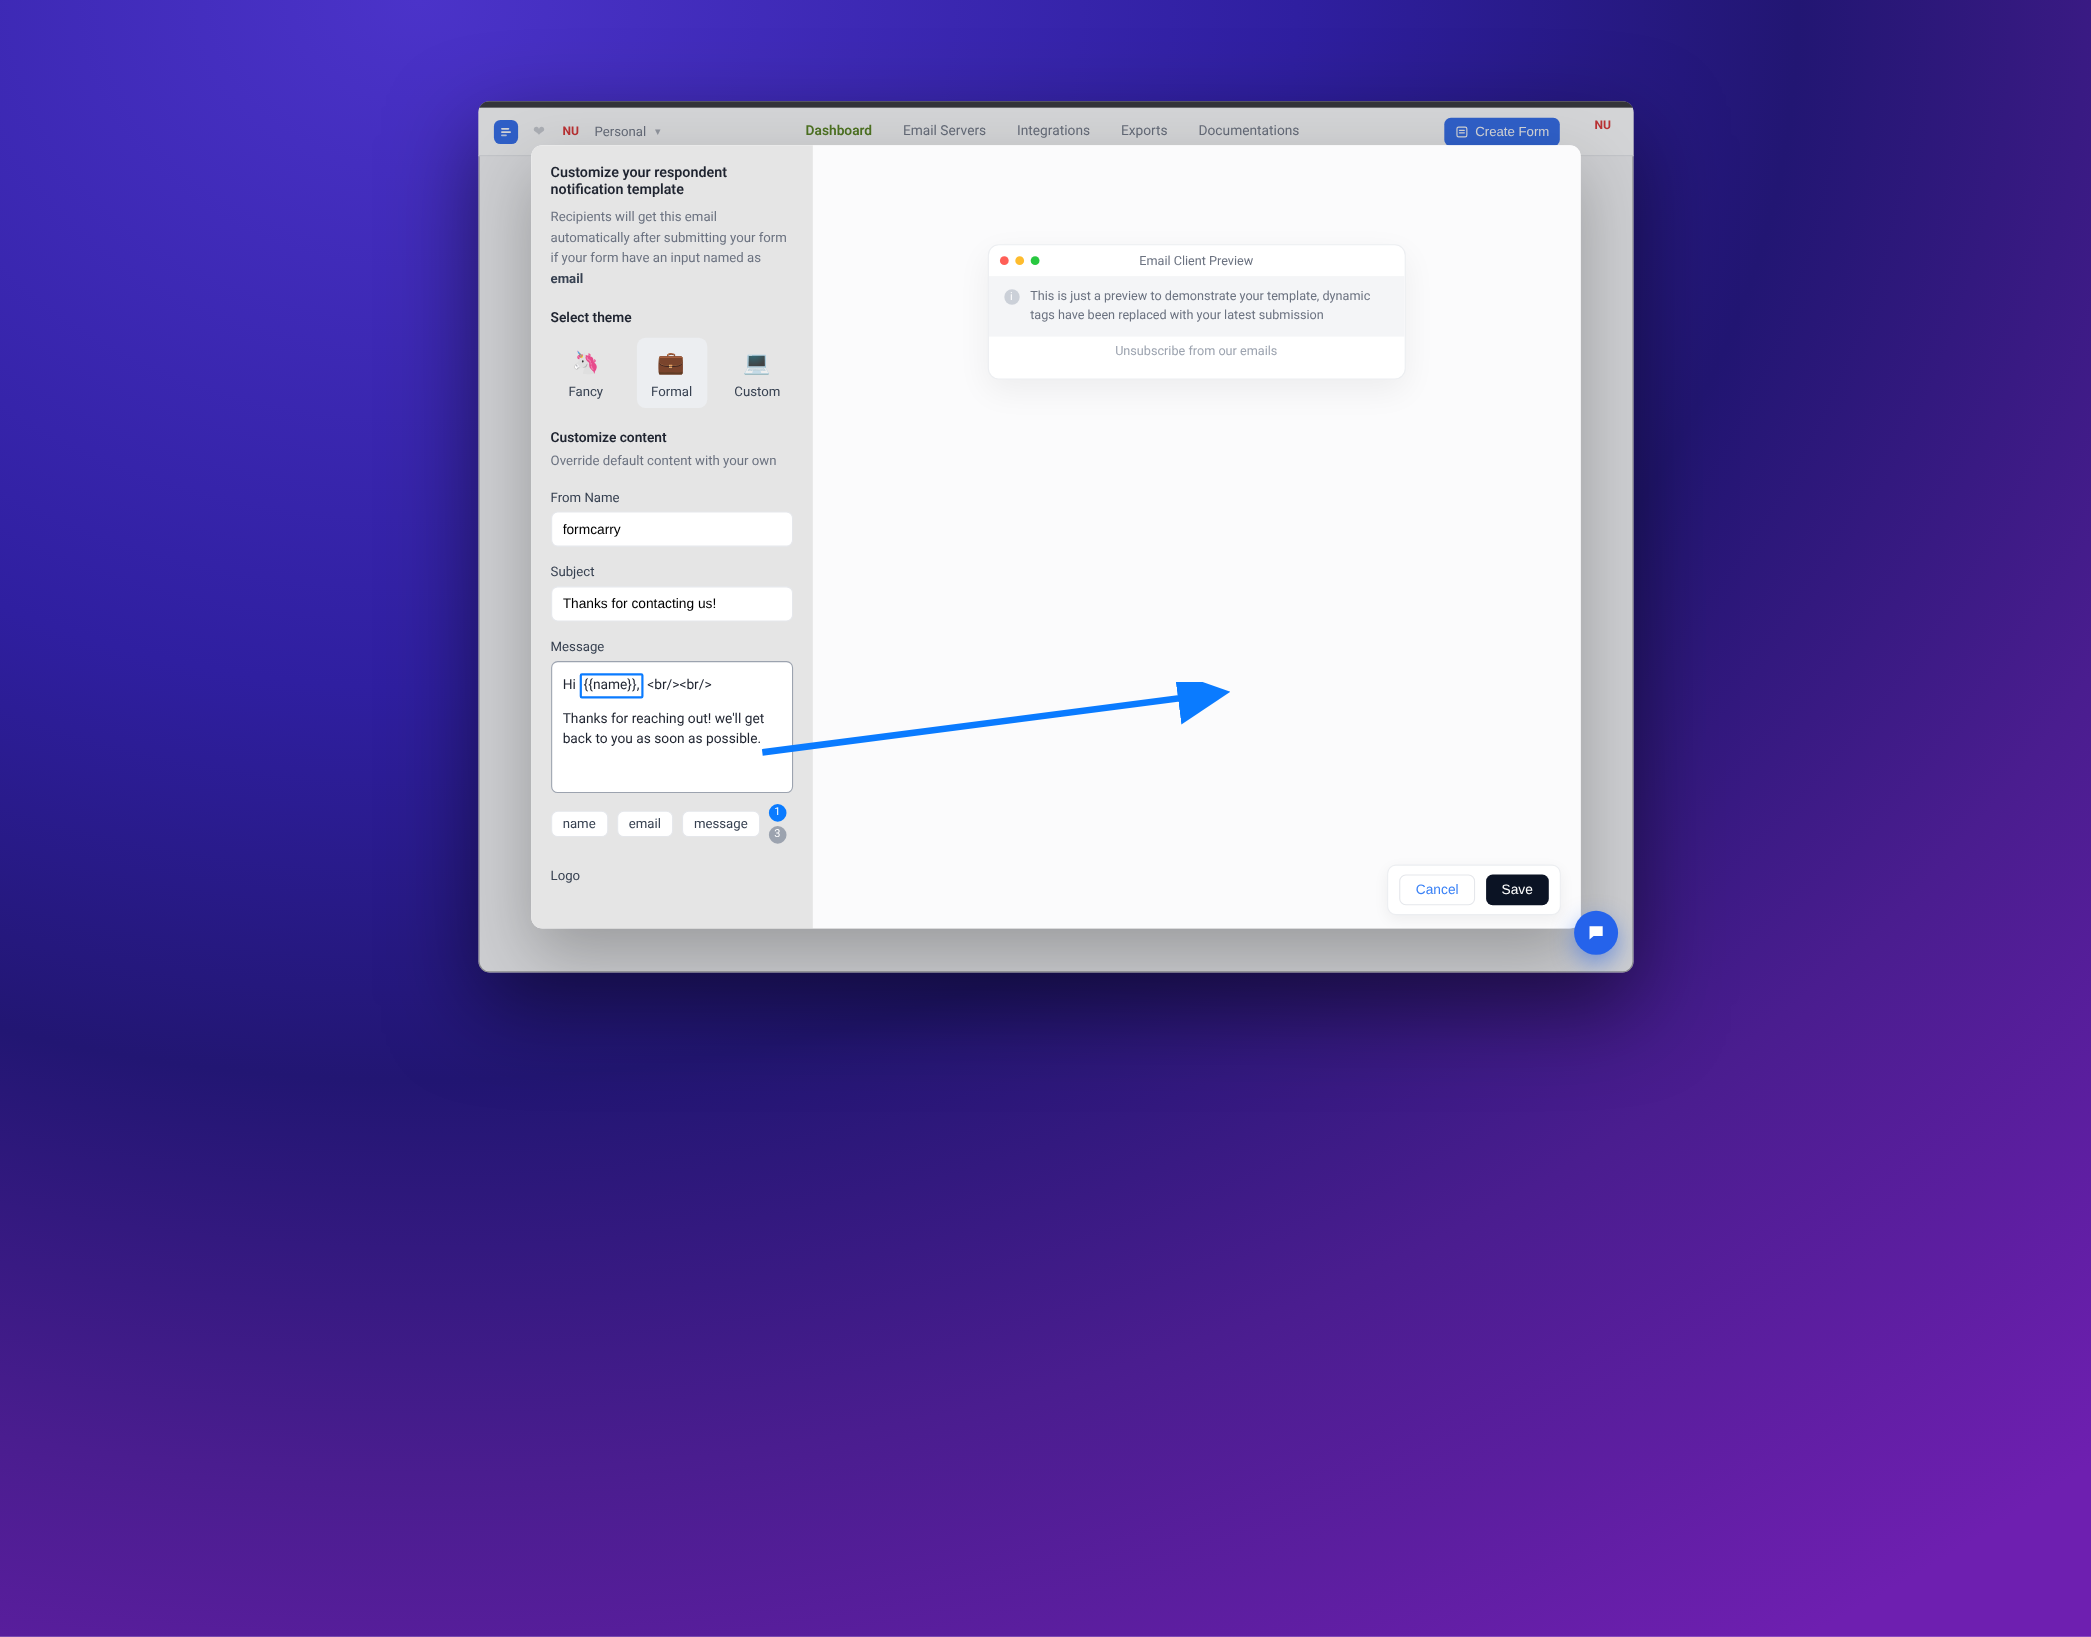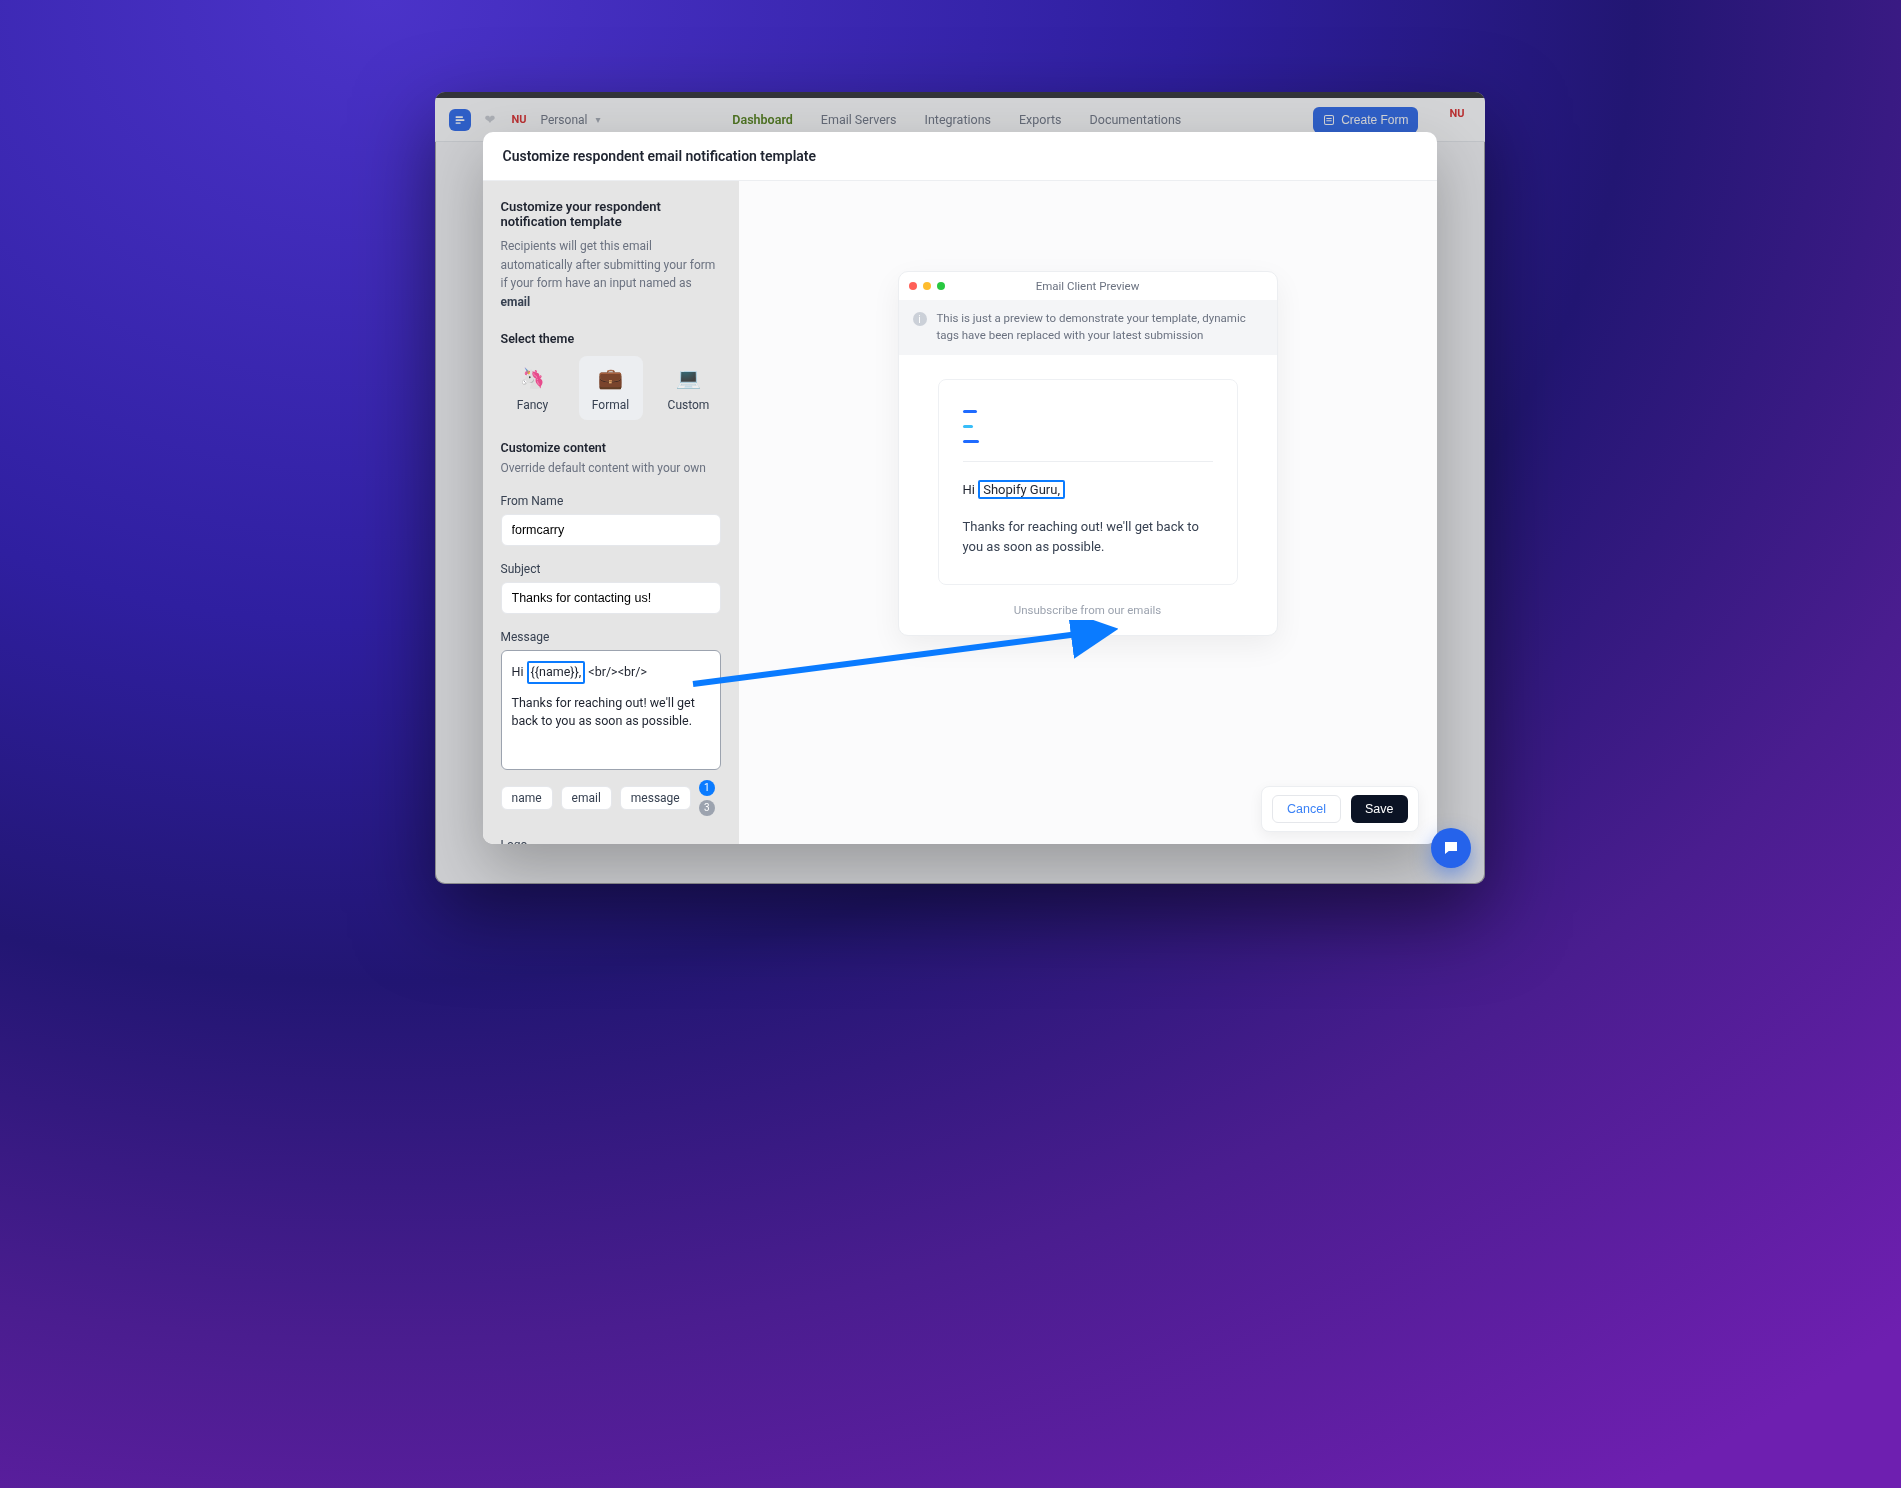--- a/index.html
+++ b/index.html
@@ -211,21 +211,20 @@
             </svg>
           <span>Create Form</span>
         </button>
         <span class="nu">NU</span>
       </div>
     </div>
 
     <div class="scrim"></div>
 
     <div class="modal">
-      <div class="modal-header">Customize respondent email notification template</div>
 
       <div class="modal-body">
         <div class="left">
           <h4>Customize your respondent notification template</h4>
           <p class="sub">
             <span>Recipients will get this email automatically after submitting your form if your form have an input named as </span><strong>email</strong>
           </p>
 
           <div class="section-title">Select theme</div>
           <div class="themes">
@@ -277,30 +276,20 @@
           <div class="preview-window">
             <div class="preview-top">
               <span class="dot r"></span>
               <span class="dot y"></span>
               <span class="dot g"></span>
               <div class="preview-title">Email Client Preview</div>
             </div>
             <div class="preview-note">
               <span class="info">i</span>
               <span>This is just a preview to demonstrate your template, dynamic tags have been replaced with your latest submission</span>
-            </div>
-            <div class="email-card">
-              <div class="email-logo">
-                <span></span><br><span></span><br><span></span>
-              </div>
-              <hr class="email-hr">
-              <div class="email-greeting">
-                <span>Hi </span><span class="hl">Shopify Guru,</span>
-              </div>
-              <div class="email-body">Thanks for reaching out! we'll get back to you as soon as possible.</div>
             </div>
             <div class="unsub">Unsubscribe from our emails</div>
           </div>
 
           <div class="modal-footer">
             <button class="btn btn-ghost">Cancel</button>
             <button class="btn btn-dark">Save</button>
           </div>
         </div>
       </div>

